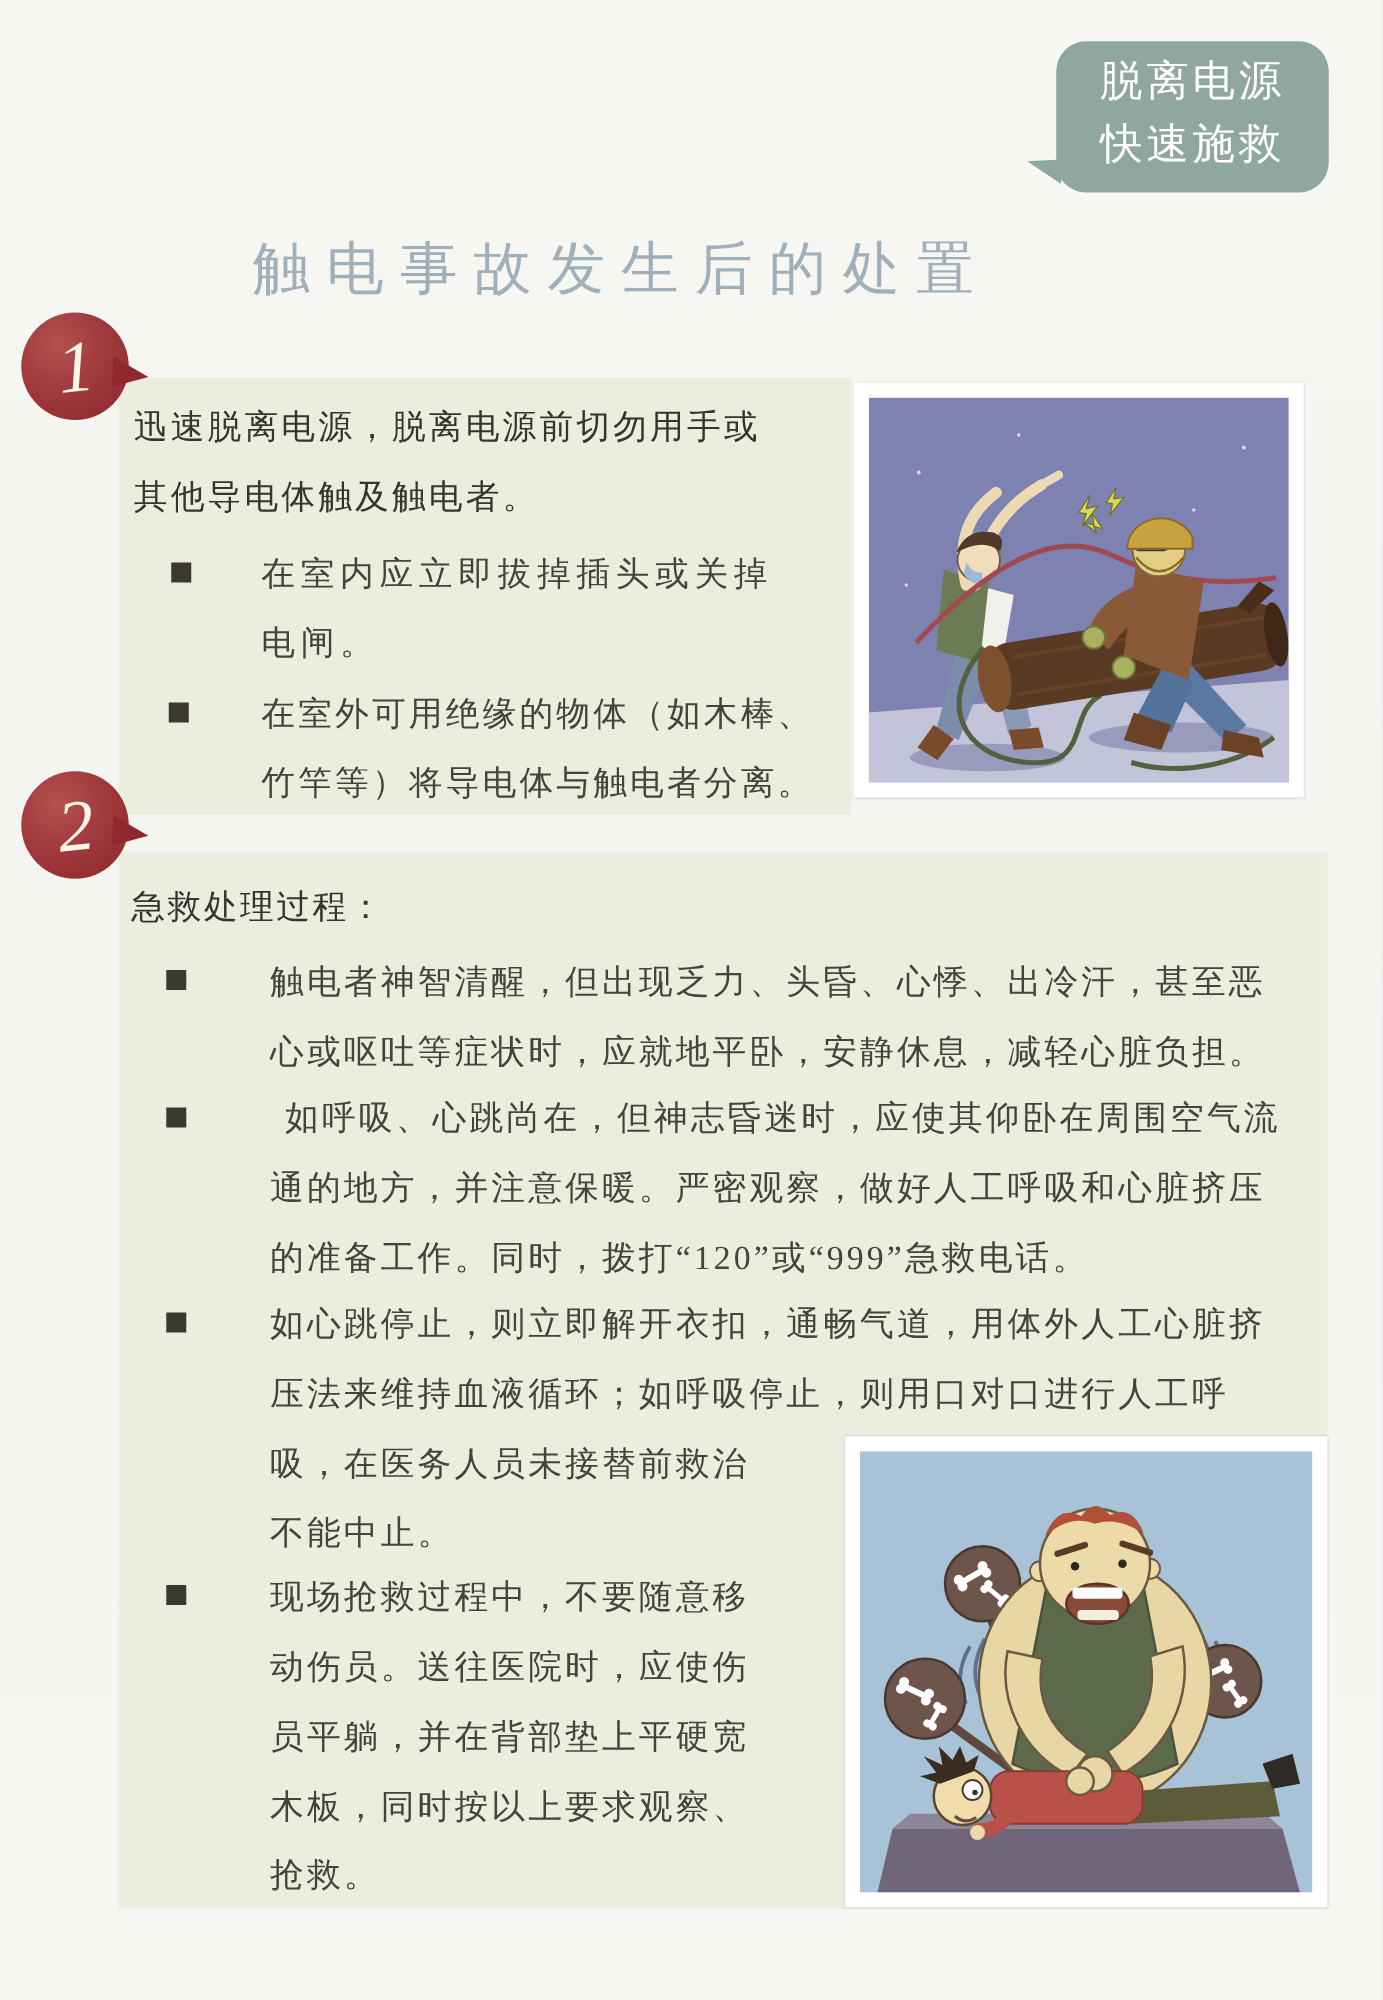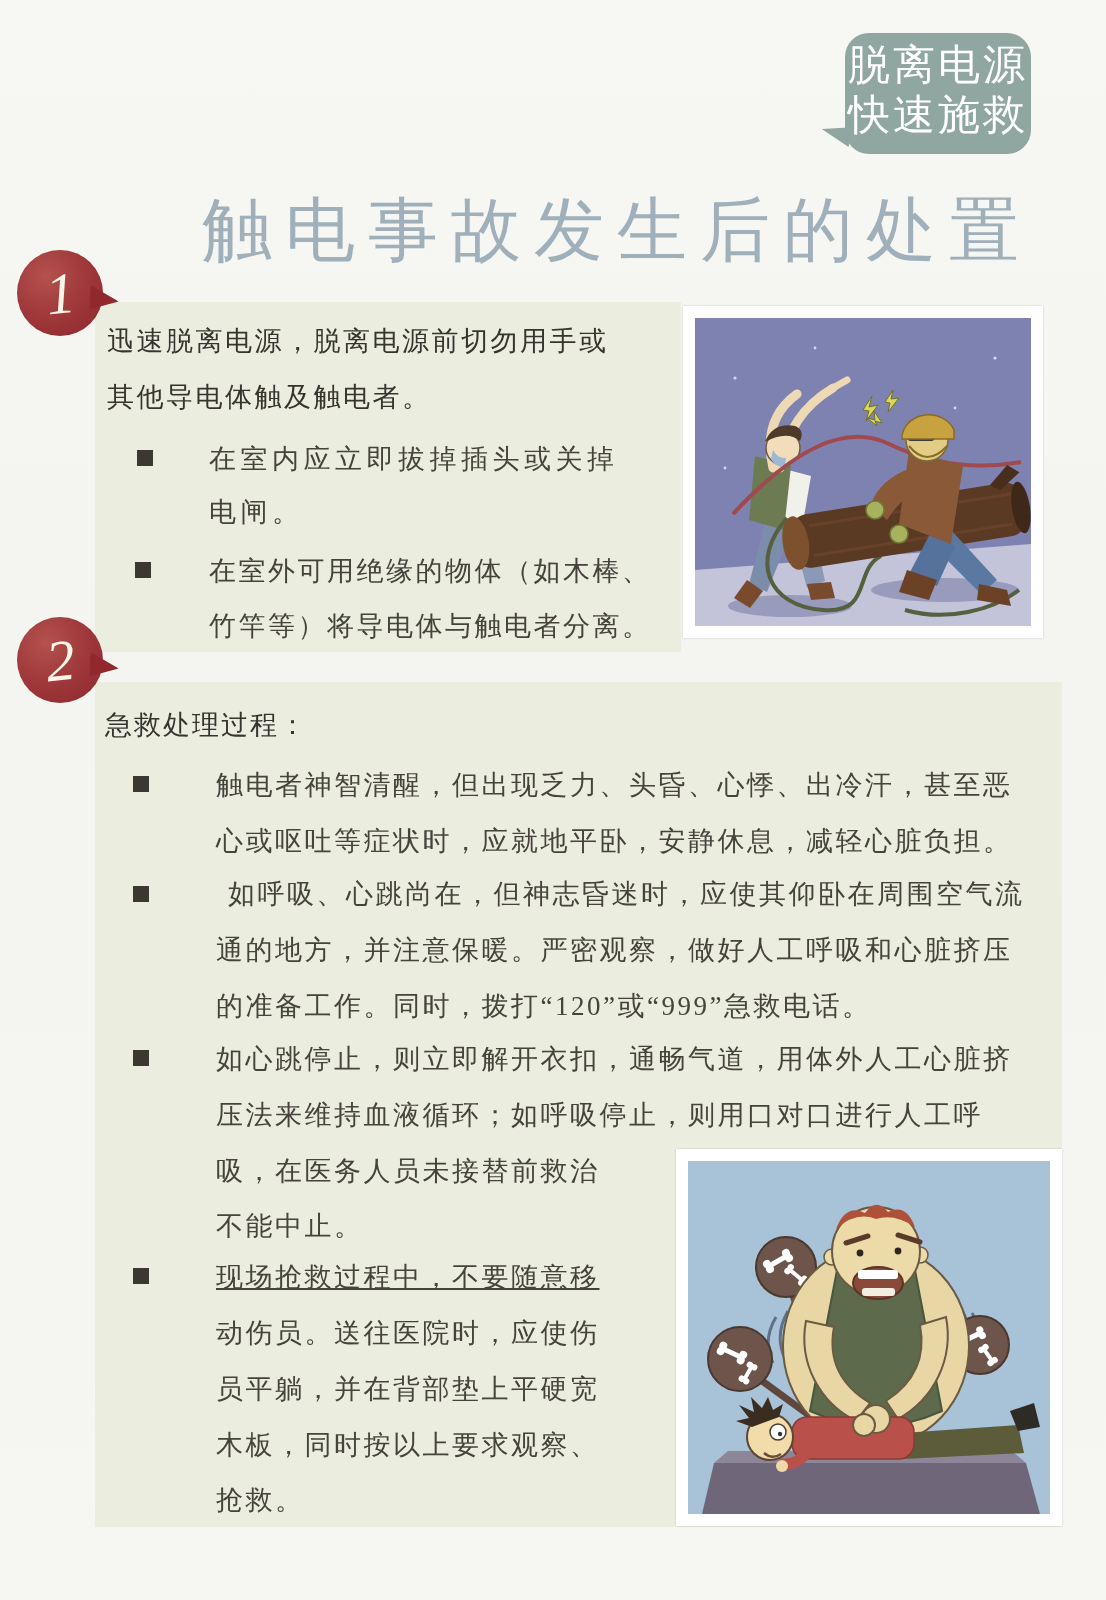--- a/index.html
+++ b/index.html
@@ -8,35 +8,35 @@
     background:linear-gradient(180deg,#f7f7f4 0%,#f4f5f0 40%,#f6f6f3 100%);
     font-family:"Liberation Serif","DejaVu Serif",serif;
     overflow:hidden;
   }
   .panel{position:absolute;background:#ebeedf;}
   .panel-1{left:95px;top:302px;width:586px;height:350px;}
   .panel-2{left:95px;top:682px;width:967px;height:845px;}
 
   
   .bubble{
-    position:absolute;left:845px;top:33px;width:186px;height:114px;
+    position:absolute;left:845px;top:33px;width:218px;height:114px;
     background:#8fa6a1;border-radius:24px;color:#ffffff;text-align:center;
     font-family:"Liberation Sans","DejaVu Sans",sans-serif;
-    font-size:42px;line-height:50px;letter-spacing:3px;padding-top:7px;box-sizing:content-box;
+    font-size:34px;line-height:50px;letter-spacing:3px;padding-top:7px;box-sizing:content-box;
   }
   .bubble::before{
     content:"";position:absolute;left:-24px;bottom:10px;width:0;height:0;
     border-style:solid;border-width:8px 30px 12px 0;
     border-color:transparent #8fa6a1 transparent transparent;
     transform:rotate(12deg);
   }
 
   .title{
     position:absolute;left:202px;top:184px;margin:0;font-weight:normal;
-    font-size:70px;letter-spacing:13px;color:#9fb0bb;white-space:nowrap;
+    font-size:46px;letter-spacing:13px;color:#9fb0bb;white-space:nowrap;
   }
 
   
   .badge{
     position:absolute;width:86px;height:86px;border-radius:50%;
     background:radial-gradient(circle at 34% 30%, #b4524e 0%, #a03a3c 45%, #8e262c 100%);
     color:#fdf4e8;display:flex;align-items:center;justify-content:center;
     font-style:italic;font-size:58px;
   }
   .badge::after{
@@ -75,21 +75,21 @@
 
   <div class="badge" style="left:17px;top:250px;">
     <span class="num">1</span>
   </div>
 
   <div class="ln intro" style="left:107px;top:320px;">迅速脱离电源，脱离电源前切勿用手或</div>
   <div class="ln intro" style="left:107px;top:376px;">其他导电体触及触电者。</div>
 
   <span class="sq" style="left:137px;top:450px;"></span>
   <div class="ln bt" style="left:172px;top:438px;">在室内应立即拔掉插头或关掉</div>
-  <div class="ln bt" style="left:172px;top:493px;font-family:Liberation Mono, monospace;">电闸。</div>
+  <div class="ln bt" style="left:172px;top:493px;">电闸。</div>
 
   <span class="sq" style="left:135px;top:562px;"></span>
   <div class="ln bt" style="left:172px;top:550px;letter-spacing:2.5px;">在室外可用绝缘的物体（如木棒、</div>
   <div class="ln bt" style="left:172px;top:605px;letter-spacing:2.5px;">竹竿等）将导电体与触电者分离。</div>
 
   <figure class="frame" style="left:683px;top:306px;margin:0;">
     <svg width="336" height="308" viewBox="0 0 336 308">
       <rect width="336" height="308" fill="#7e82b0"></rect>
       <polygon points="0,252 336,226 336,308 0,308" fill="#c3c4d9"></polygon>
       <circle cx="40" cy="60" r="1.6" fill="#d8daea"></circle>
@@ -161,21 +161,21 @@
   <div class="ln b2t" style="left:168px;top:929px;">通的地方，并注意保暖。严密观察，做好人工呼吸和心脏挤压</div>
   <div class="ln b2t" style="left:168px;top:985px;">的准备工作。同时，拨打“120”或“999”急救电话。</div>
 
   <span class="sq" style="left:133px;top:1050px;"></span>
   <div class="ln b2t" style="left:168px;top:1038px;">如心跳停止，则立即解开衣扣，通畅气道，用体外人工心脏挤</div>
   <div class="ln b2t" style="left:168px;top:1150px;">吸，在医务人员未接替前救治</div>
   <div class="ln b2t" style="left:168px;top:1094px;">压法来维持血液循环；如呼吸停止，则用口对口进行人工呼</div>
   <div class="ln b2t" style="left:168px;top:1205px;">不能中止。</div>
 
   <span class="sq" style="left:133px;top:1268px;"></span>
-  <div class="ln b2t" style="left:168px;top:1256px;text-decoration:underline;">现场抢救过程中，不要随意移</div>
+  <div class="ln b2t" style="left:168px;top:1256px;">现场抢救过程中，不要随意移</div>
   <div class="ln b2t" style="left:168px;top:1312px;">动伤员。送往医院时，应使伤</div>
   <div class="ln b2t" style="left:168px;top:1368px;">员平躺，并在背部垫上平硬宽</div>
   <div class="ln b2t" style="left:168px;top:1424px;">木板，同时按以上要求观察、</div>
   <div class="ln b2t" style="left:168px;top:1479px;">抢救。</div>
 
   <figure class="frame" style="left:676px;top:1149px;margin:0;">
     <svg width="362" height="353" viewBox="0 0 362 353">
       <rect width="362" height="353" fill="#a8c2d8"></rect>
 
       <path d="M100,150 q-14,24 -3,48 M88,156 q-14,24 -3,46" stroke="#5d718b" stroke-width="3" fill="none"></path>

